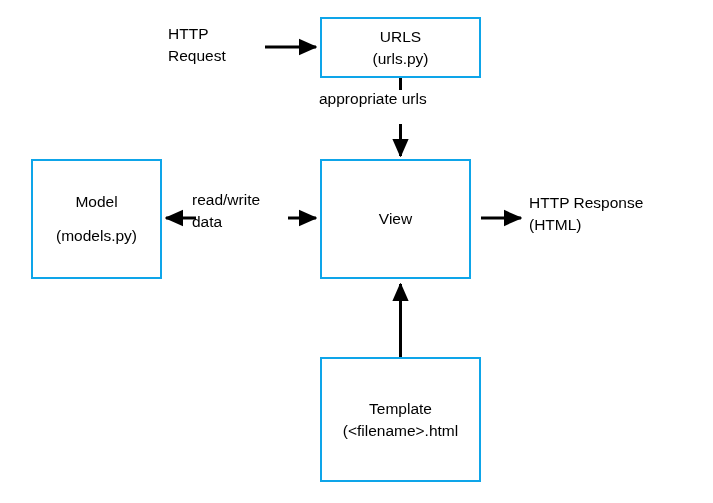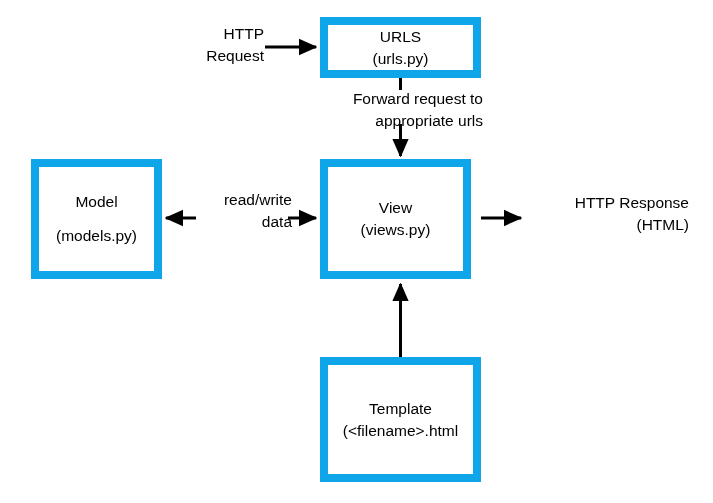--- a/index.html
+++ b/index.html
@@ -21,36 +21,36 @@
   #diagram-svg {
     position: absolute;
     left: 0;
     top: 0;
     width: 713px;
     height: 503px;
   }
   .node-box {
     position: absolute;
     box-sizing: border-box;
-    border: 8px solid #0ea5e9;
+    border: 2px solid #0ea5e9;
     background: #ffffff;
     display: flex;
     flex-direction: column;
     align-items: center;
     justify-content: center;
     font-size: 15.5px;
     line-height: 1.42;
   }
   .node-line {
     display: block;
     white-space: nowrap;
   }
   .edge-label {
     position: absolute;
-    text-align: right;
+    text-align: left;
     font-size: 15.5px;
     line-height: 1.42;
     white-space: nowrap;
     background: transparent;
   }
   .edge-label .node-line { display: block; }
   
   #node-urls    { left: 320px; top: 17px;  width: 161px; height: 61px; }
   #node-model   { left: 31px;  top: 159px; width: 131px; height: 120px; gap: 12px; }
   #node-view    { left: 320px; top: 159px; width: 151px; height: 120px; }
@@ -110,35 +110,33 @@
     <span class="node-line">(urls.py)</span>
   </div>
 
   <div class="node-box" id="node-model">
     <span class="node-line">Model</span>
     <span class="node-line">(models.py)</span>
   </div>
 
   <div class="node-box" id="node-view">
     <span class="node-line">View</span>
-    <span class="node-line">(views.py)</span>
   </div>
 
   <div class="node-box" id="node-template">
     <span class="node-line">Template</span>
     <span class="node-line">(&lt;filename&gt;.html</span>
   </div>
 
   <div class="edge-label" id="label-http-request">
     <span class="node-line">HTTP</span>
     <span class="node-line">Request</span>
   </div>
 
   <div class="edge-label" id="label-forward">
-    <span class="node-line">Forward request to</span>
     <span class="node-line">appropriate urls</span>
   </div>
 
   <div class="edge-label" id="label-read-write">
     <span class="node-line">read/write</span>
     <span class="node-line">data</span>
   </div>
 
   <div class="edge-label" id="label-http-response">
     <span class="node-line">HTTP Response</span>

